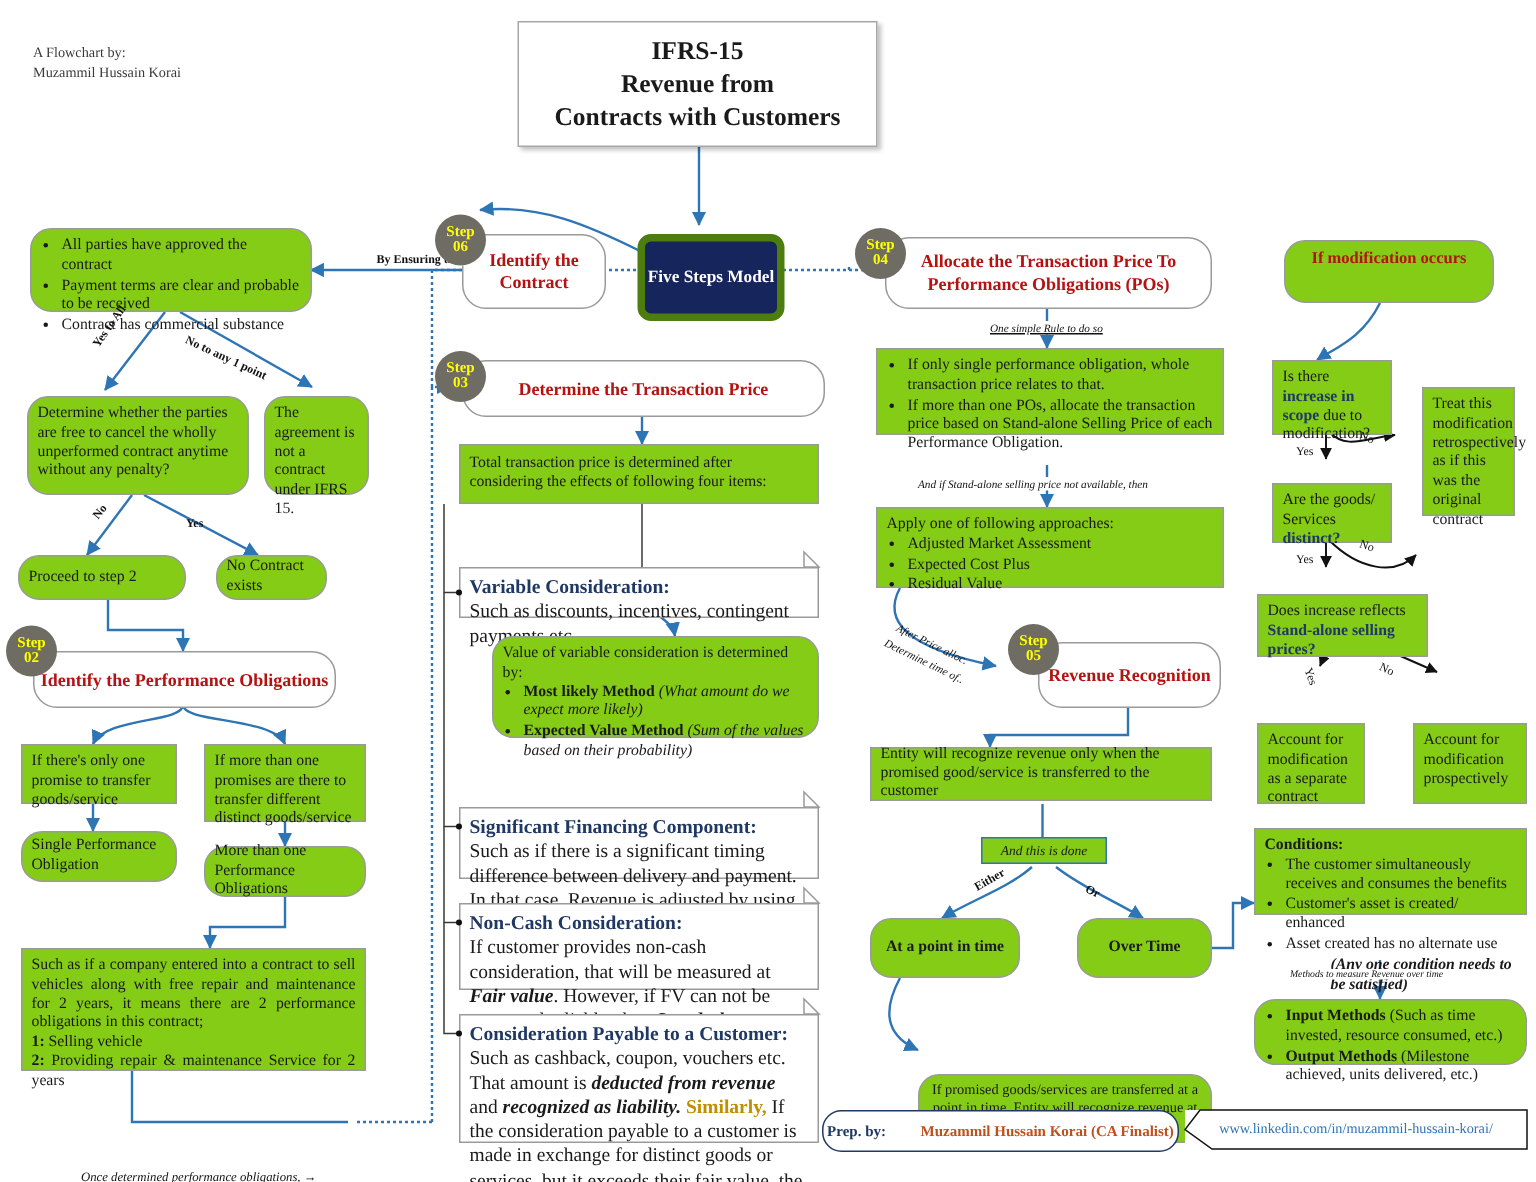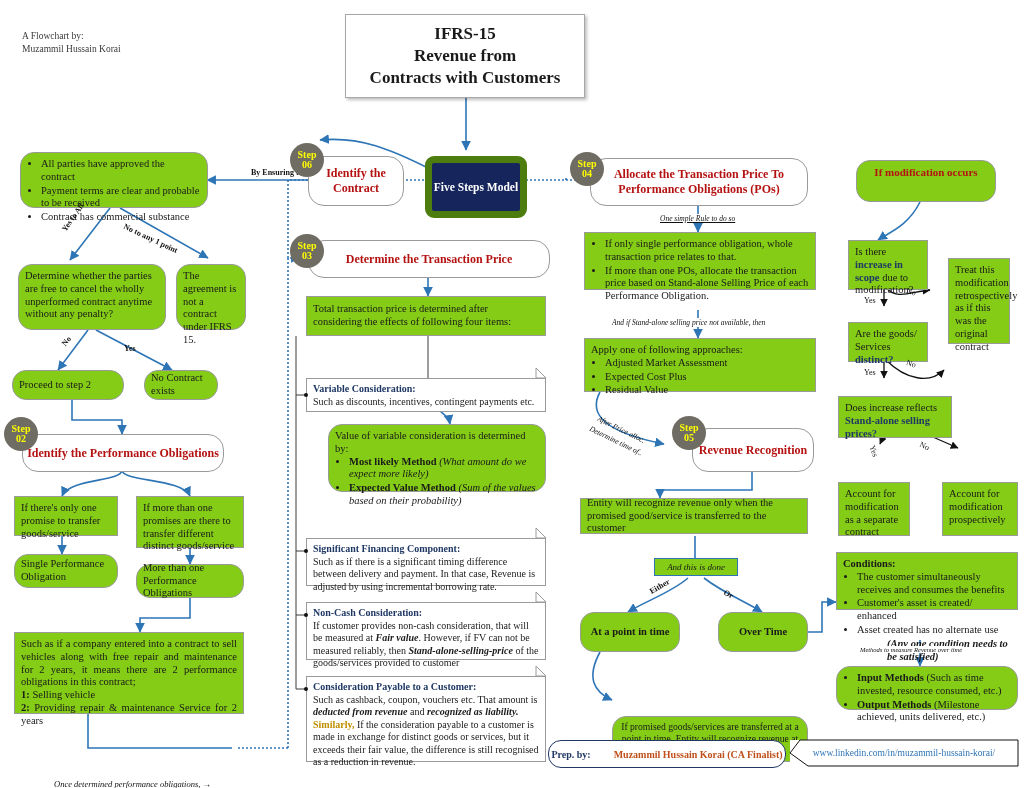--- a/index.html
+++ b/index.html
@@ -13,41 +13,41 @@
   .bold{font-weight:bold;}
   .red{color:#b51212;font-weight:bold;}
   .navyb{color:#1f3864;font-weight:bold;}
   ul{margin:0;padding-left:14px;}
   li{margin:0 0 1px 0;}
   .title-box{position:absolute;left:345px;top:14px;width:238px;height:82px;border:1px solid #a7a7a7;
      background:#fff;box-shadow:2px 2px 3px rgba(0,0,0,.25);display:flex;align-items:center;
      justify-content:center;text-align:center;font-weight:bold;font-size:17px;line-height:1.3;}
   .fivesteps{position:absolute;left:425px;top:156px;width:88px;height:48px;border-radius:9px;
      background:#16255c;color:#fff;font-weight:bold;font-size:11.5px;display:flex;align-items:center;
-     justify-content:center;text-align:center;line-height:1.3;border:7px solid #4d7c0f;}
+     justify-content:center;text-align:center;line-height:1.3;border:5px solid #4d7c0f;}
   .step-badge{position:absolute;width:34px;height:34px;border-radius:50%;background:#6f6c63;
      color:#ffff00;font-weight:bold;font-size:10px;line-height:1.05;display:flex;align-items:center;
      justify-content:center;text-align:center;flex-direction:column;z-index:5;
      font-family:"Liberation Serif",serif;margin-top:12px;}
   .step-title{position:absolute;border:1px solid #9a9a9a;border-radius:16px;background:#fff;
      display:flex;align-items:center;justify-content:center;text-align:center;
      color:#b51212;font-weight:bold;font-size:12px;line-height:1.25;}
   .byline{position:absolute;left:22px;top:30px;font-size:9.5px;line-height:1.4;color:#3a3a3a;}
   .wlabel{position:absolute;font-size:8px;font-weight:bold;color:#111;background:#fff;
      white-space:nowrap;font-family:"Liberation Serif",serif;}
   .wlabel-i{position:absolute;font-size:7.5px;font-style:italic;color:#111;background:#fff;
      white-space:nowrap;}
   .prep{position:absolute;left:548px;top:740px;width:236px;height:26px;border:1.4px solid #1f3864;
      border-radius:13px;display:flex;align-items:center;justify-content:center;font-size:10px;
      font-weight:bold;color:#1f3864;background:#fff;gap:20px;}
   .prep span.nm{color:#c0501b;margin-left:3px;}
   .linkedin{position:absolute;left:790px;top:740px;width:228px;height:26px;font-size:9.5px;
      color:#2e74b5;display:flex;align-items:center;justify-content:center;background:#fff;}
   .notch{position:absolute;box-sizing:border-box;background:#fff;border:1px solid #9a9a9a;
-     font-size:10px;line-height:1.25;padding:4px 6px;}
+     font-size:13px;line-height:1.25;padding:4px 6px;}
   .rot{position:absolute;white-space:nowrap;font-size:8px;font-weight:bold;color:#111;}
   .roti{position:absolute;white-space:nowrap;font-size:7.5px;font-style:italic;color:#111;}
   .tiny-i{font-style:italic;}
 </style>
 </head>
 <body>
 
 <div id="canvas">
 
   <svg class="wires" viewBox="0 0 1024 788">

